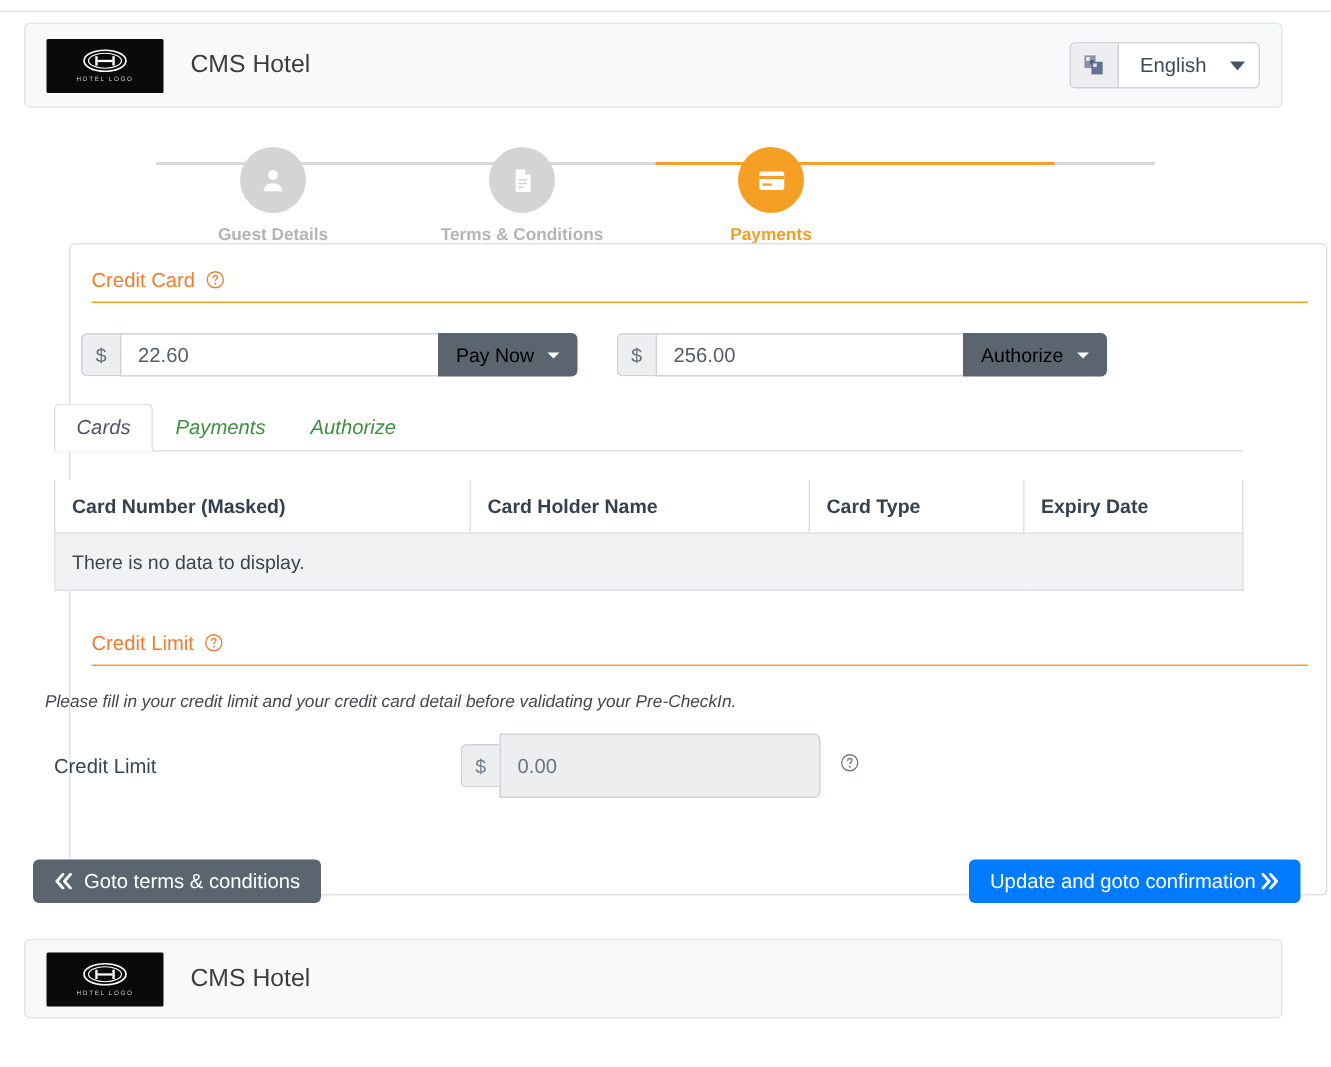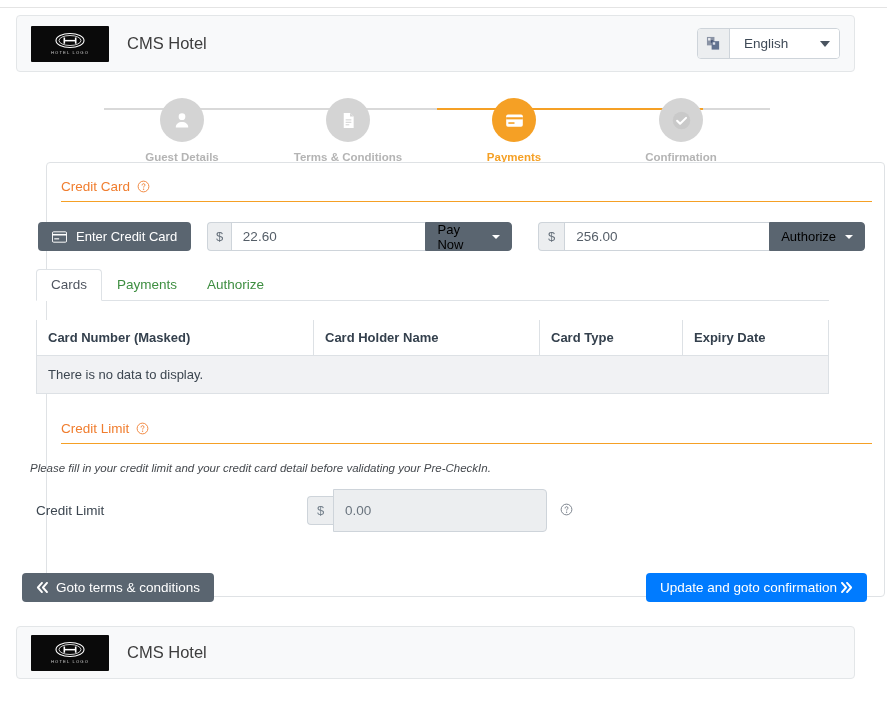--- a/index.html
+++ b/index.html
@@ -68,21 +68,21 @@
     overflow: hidden;
   }
   .lang-icon-btn {
     width: 32px; height: 29px;
     background: #eceef0;
     border-right: 1px solid #ced4da;
     display: flex; align-items: center; justify-content: center;
   }
   .lang-select {
     display: flex; align-items: center;
-    gap: 32px;
+    gap: 16px;
     padding: 0 9px 0 14px;
     height: 29px;
     background: #fff;
   }
   .lang-value {
     font-size: 13.5px; color: #3f4a57;
     width: 44px; overflow: hidden; white-space: nowrap;
   }
   .chev-down {
     width: 0; height: 0;
@@ -200,21 +200,21 @@
     border-left: 4px solid transparent;
     border-right: 4px solid transparent;
     border-top: 4.5px solid #fff;
   }
 
   
   .tabs {
     position: absolute; top: 270px; left: 36px; width: 793px;
     height: 31px;
     border-bottom: 1px solid #dee2e6;
-    display: flex; align-items: flex-end;
+    display: flex; align-items: flex-end; font-style: italic;
   }
   .tab {
     font-size: 13.5px;
     padding: 6px 14px 7px;
     color: #3e8e41;
     border: 1px solid transparent;
     border-radius: 4px 4px 0 0;
     margin-bottom: -1px;
     line-height: 17px;
   }
@@ -368,29 +368,20 @@
       <div class="step-dot">
         <svg width="21" height="21" viewBox="0 0 24 24">
           <rect x="2.5" y="5" width="19" height="14" rx="2" fill="#fff"></rect>
           <rect x="2.5" y="8.3" width="19" height="2.4" fill="#f5a025"></rect>
           <rect x="5" y="14" width="7" height="1.8" fill="#f5a025"></rect>
         </svg>
       </div>
       <div class="step-label">Payments</div>
     </div>
 
-    <div class="step" style="left:517px">
-      <div class="step-dot">
-        <svg width="21" height="21" viewBox="0 0 24 24">
-          <circle cx="12" cy="12" r="10" fill="#c9c9c9"></circle>
-          <path d="M7 12.3l3.4 3.4L17.2 9" fill="none" stroke="#fff" stroke-width="2.4" stroke-linecap="round" stroke-linejoin="round"></path>
-        </svg>
-      </div>
-      <div class="step-label">Confirmation</div>
-    </div>
   </div>
 
   <div class="main-card">
 
     <div class="section-head" style="top:16px">
       <div class="section-title">
         <span>Credit Card</span>
         <span class="help-icon">
           <svg width="13" height="13" viewBox="0 0 16 16">
             <circle cx="8" cy="8" r="6.6" fill="none" stroke="#f07d2e" stroke-width="1.1"></circle>
@@ -411,28 +402,20 @@
             <path d="M6.3 6.2c0-1 .8-1.7 1.8-1.7s1.7.7 1.7 1.6c0 1.3-1.6 1.4-1.6 2.7" fill="none" stroke="#f07d2e" stroke-width="1.1" stroke-linecap="round"></path>
             <circle cx="8.1" cy="11.3" r="0.85" fill="#f07d2e"></circle>
           </svg>
         </span>
       </div>
       <div class="section-rule"></div>
     </div>
   </div>
 
   <div class="pay-row">
-    <div class="btn btn-dark">
-      <svg width="15" height="12" viewBox="0 0 20 15">
-        <rect x="0.6" y="0.6" width="18.8" height="13.8" rx="1.6" fill="none" stroke="#fff" stroke-width="1.3"></rect>
-        <rect x="0.6" y="3.4" width="18.8" height="2.1" fill="#fff"></rect>
-        <rect x="3" y="9.2" width="6.5" height="1.5" fill="#fff"></rect>
-      </svg>
-      <span>Enter Credit Card</span>
-    </div>
 
     <div class="input-group" style="margin-left:16px">
       <div class="ig-prefix">$</div>
       <div class="ig-input" style="width:212px">22.60</div>
       <div class="ig-btn">
         <span>Pay Now</span>
         <span class="caret"></span>
       </div>
     </div>
 

